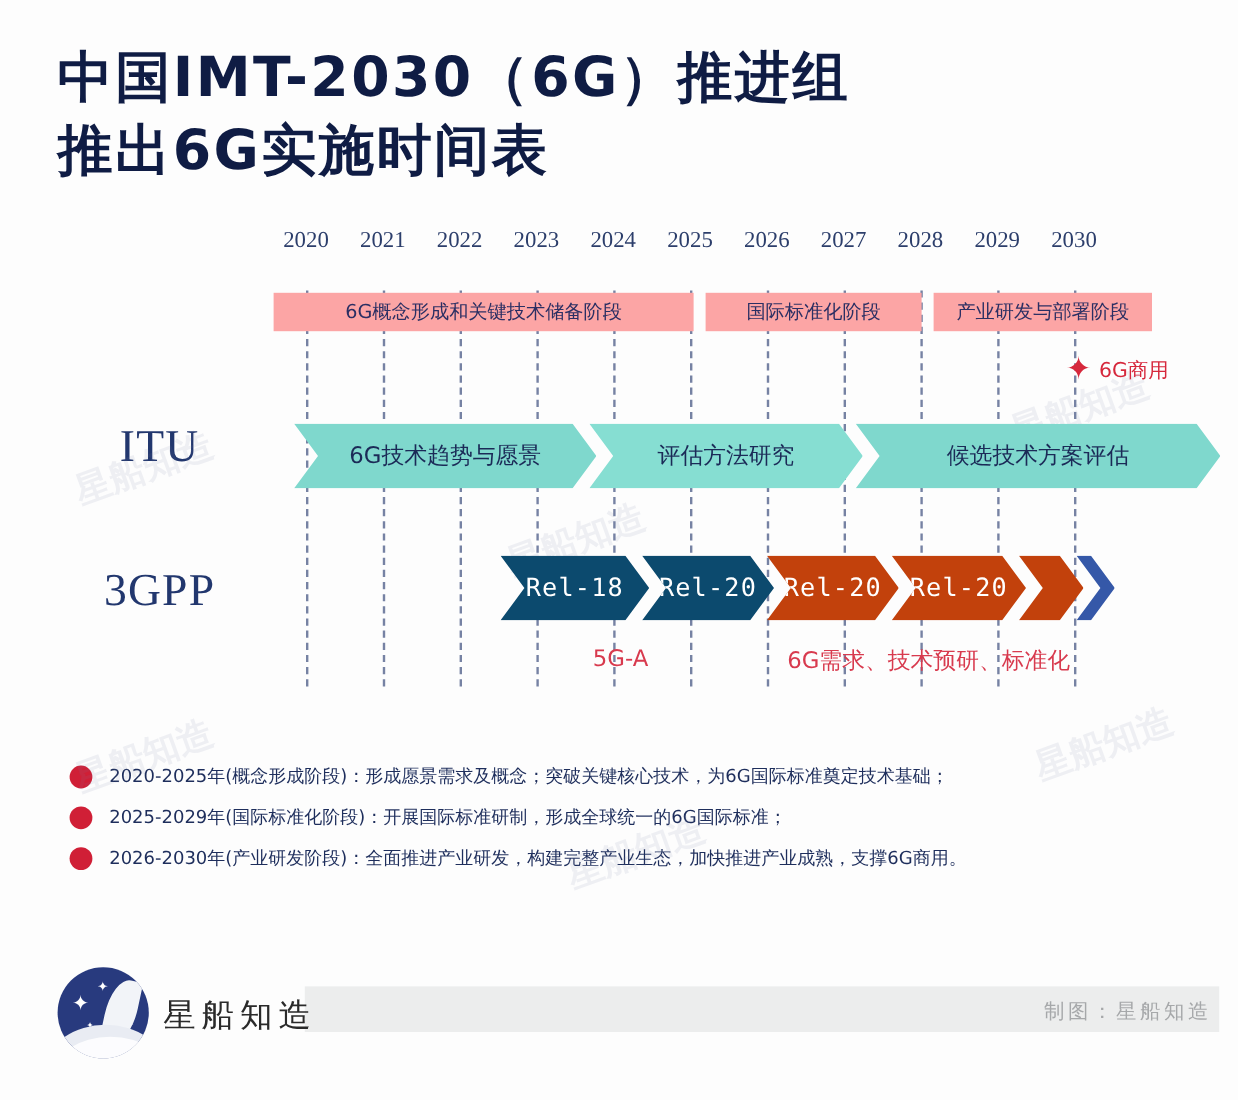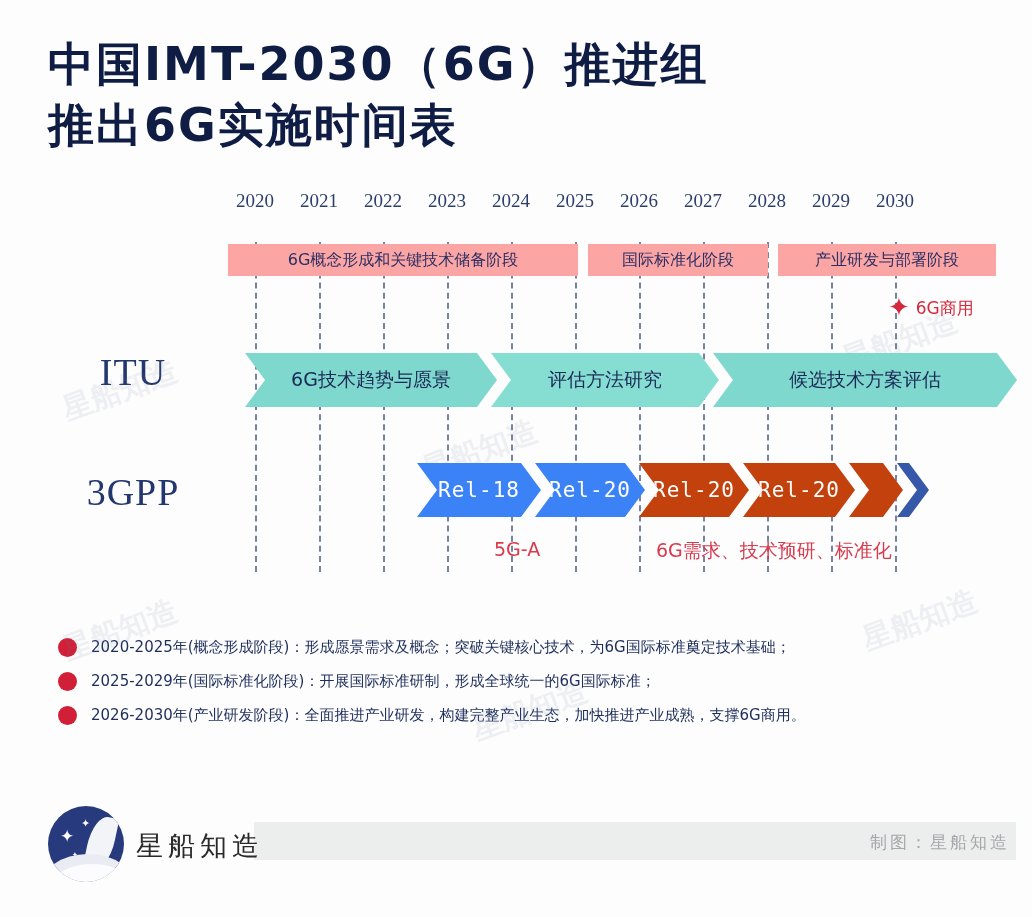--- a/index.html
+++ b/index.html
@@ -87,21 +87,21 @@
     display: flex; align-items: center; justify-content: center;
     color: #1b2a57;
     font-family: "DejaVu Sans", "Liberation Sans", sans-serif;
     font-size: 19px;
     white-space: nowrap;
     clip-path: polygon(0 0, calc(100% - 20px) 0, 100% 50%, calc(100% - 20px) 100%, 0 100%, 20px 50%);
   }
   .chev.first { clip-path: polygon(0 0, calc(100% - 20px) 0, 100% 50%, calc(100% - 20px) 100%, 0 100%, 20px 50%); }
   .chev.teal  { background: #7fd8cd; }
   .chev.teal2 { background: #86ded2; }
-  .chev.green { background: #3b82f6; color: #ffffff; }
+  .chev.green { background: #0c4a6e; color: #ffffff; }
   .chev.blue  { background: #c2410c; color: #ffffff; }
   .chev.blue-end {
     background: #3558a8; color:#ffffff;
     clip-path: polygon(0 0, calc(100% - 20px) 0, 100% 50%, calc(100% - 20px) 100%, 0 100%, 20px 50%);
   }
   .chev .mono { font-family: "DejaVu Sans Mono", "Liberation Mono", monospace; font-size: 21px; letter-spacing: 1px; }
 
   
   .note-red {
     position: absolute;
@@ -219,21 +219,21 @@
     <div class="gridline" style="left:511px"></div>
     <div class="gridline" style="left:575px"></div>
     <div class="gridline" style="left:639px"></div>
     <div class="gridline" style="left:703px"></div>
     <div class="gridline" style="left:767px"></div>
     <div class="gridline" style="left:831px"></div>
     <div class="gridline" style="left:895px"></div>
 
     <div class="band" style="left:228px; width:350px;">6G概念形成和关键技术储备阶段</div>
     <div class="band" style="left:588px; width:180px;">国际标准化阶段</div>
-    <div class="band" style="left:778px; width:218px;">产业研发与部署阶段</div>
+    <div class="band" style="left:778px; width:182px;">产业研发与部署阶段</div>
 
     <div class="star-marker" style="left:888px;">
       <span class="star-glyph">✦</span>
       <span class="star-label">6G商用</span>
     </div>
 
     <div class="row-label" style="top:160px;">ITU</div>
     <div class="chev-row" style="left:0; top:163px; width:1032px;">
       <div class="chev teal first" style="left:228px; width:252px;">6G技术趋势与愿景</div>
       <div class="chev teal2" style="left:474px; width:228px;">评估方法研究</div>

